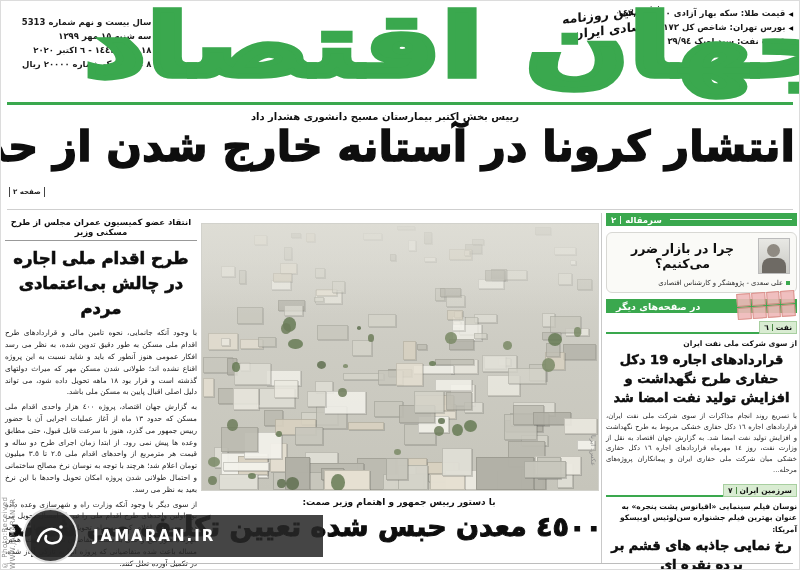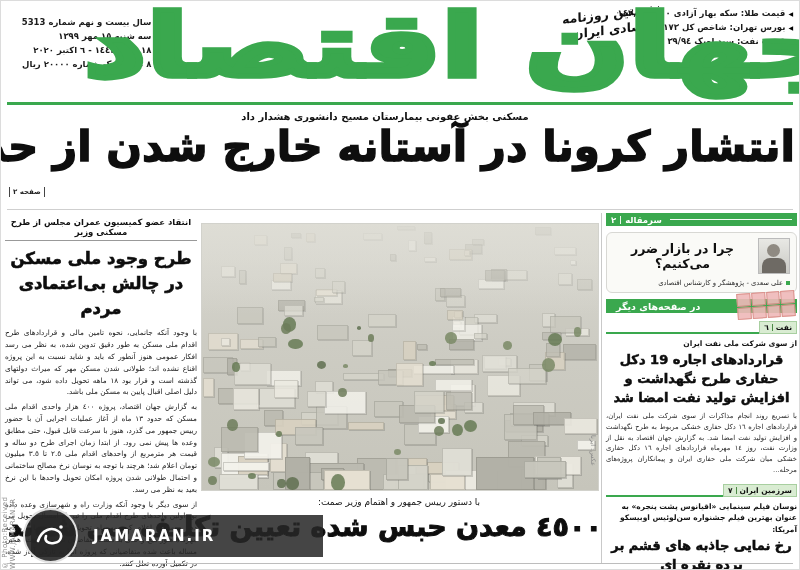--- a/index.html
+++ b/index.html
@@ -41,21 +41,21 @@
   .la-body p{margin:0 0 3px 0;}
   
   .photo{position:absolute;left:200px;top:222px;width:398px;height:268px;overflow:hidden;
          border:1px solid #d2d2cc;box-sizing:border-box;
          background:linear-gradient(180deg,#d9d8d1 0%,#cdccc3 45%,#c6c5bb 100%);}
   .bld{position:absolute;box-sizing:border-box;}
   .photo-credit{position:absolute;left:588px;top:434px;writing-mode:vertical-rl;
                 font-size:6.5px;color:#8a8a8a;direction:rtl;}
   
   .bottom-story{position:absolute;left:195px;top:496px;width:406px;text-align:center;direction:rtl;}
-  .bs-kicker{font-size:9px;font-weight:normal;color:#111;}
+  .bs-kicker{font-size:9px;font-weight:bold;color:#111;}
   .bs-headline{font-size:27px;font-weight:bold;color:#0e0e0e;margin-top:4px;white-space:nowrap;
                -webkit-text-stroke:1px #0e0e0e;}
   .rule-bottom{position:absolute;left:6px;right:6px;top:562px;height:1px;background:#bdbdbd;}
   
   .wm-band{position:absolute;left:30px;top:514px;width:292px;height:42px;
            background:rgba(38,38,38,0.86);color:#fff;display:flex;flex-direction:column;
            justify-content:center;padding-left:62px;box-sizing:border-box;z-index:6;}
   .wm-l1{font-size:15px;font-weight:bold;letter-spacing:0.5px;}
   .wm-l2{font-size:15px;font-weight:bold;letter-spacing:2px;}
   .wm-logo{position:absolute;left:22px;top:507px;width:55px;height:55px;border-radius:50%;
@@ -142,29 +142,29 @@
     <div>نخستین روزنامه</div>
     <div>اقتصادی ایران</div>
   </div>
 
   <div class="logo">
     <span class="logo-text">جهان اقتصاد</span>
   </div>
 
   <div class="rule-green"></div>
 
-  <div class="lead-kicker">مسکنی بخش عفونی بیمارستان مسیح دانشوری هشدار داد</div>
+  <div class="lead-kicker">رییس بخش اکتبر بیمارستان مسیح دانشوری هشدار داد</div>
   <div class="lead-headline">انتشار کرونا در آستانه خارج شدن از حد کنترل</div>
   <div class="pageref pr-lead">صفحه ٢</div>
   <div class="rule-gray-top"></div>
 
   <div class="left-col">
     <div class="la-kicker">انتقاد عضو کمیسیون عمران مجلس از طرح مسکنی وزیر</div>
     <div class="la-title">
-      <div>طرح وجود ملی مسکن</div>
+      <div>طرح اقدام ملی اجاره</div>
       <div>در چالش بی‌اعتمادی مردم</div>
     </div>
     <div class="la-body">
       <p>با وجود آنکه جانمایی، نحوه تامین مالی و قراردادهای طرح اقدام ملی مسکن به طور دقیق تدوین شده، به نظر می رسد افکار عمومی هنوز آنطور که باید و شاید نسبت به این پروژه اقناع نشده اند؛ طولانی شدن مسکن مهر که میراث دولتهای گذشته است و قرار بود ١٨ ماهه تحویل داده شود، می تواند دلیل اصلی اقبال پایین به مسکن ملی باشد.</p>
       <p>به گزارش جهان اقتصاد، پروژه ٤٠٠ هزار واحدی اقدام ملی مسکن که حدود ١٣ ماه از آغاز عملیات اجرایی آن با حضور رییس جمهور می گذرد، هنوز با سرعت قابل قبول، حتی مطابق وعده ها پیش نمی رود. از ابتدا زمان اجرای طرح دو ساله و قیمت هر مترمربع از واحدهای اقدام ملی ٢.٥ تا ٣.٥ میلیون تومان اعلام شد؛ هرچند با توجه به نوسان نرخ مصالح ساختمانی و احتمال طولانی شدن پروژه امکان تحویل واحدها با این نرخ بعید به نظر می رسد.</p>
       <p>از سوی دیگر با وجود آنکه وزارت راه و شهرسازی وعده داده بود اولین واحدهای طرح اقدام ملی را تیرماه امسال تحویل می دهد و سپس اعلام کرد مهرماه تحویل می دهد، با ورود به مهرماه هنوز هیچ واحدی به دست متقاضیان نرسیده است. همین مساله باعث شده متقاضیانی که پروژه آنها به تازگی آغاز شده، در تکمیل آورده تعلل کنند.</p>
     </div>
 
   </div>
 

